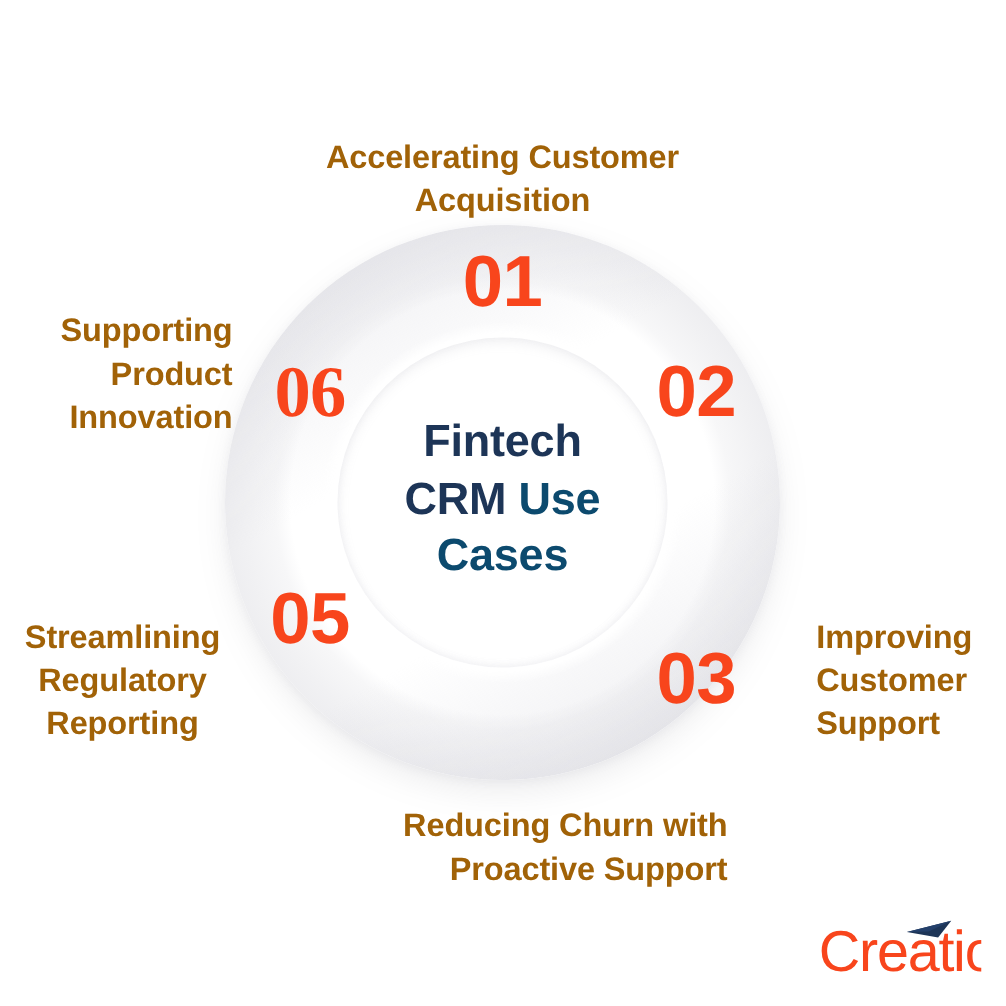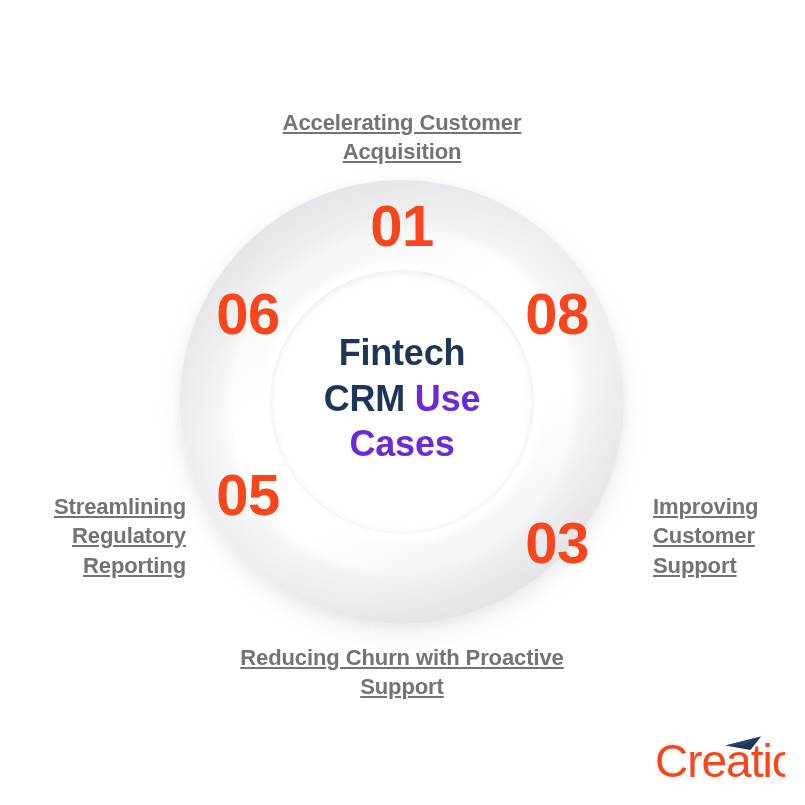--- a/index.html
+++ b/index.html
@@ -76,55 +76,54 @@
     left: 270px;
     top: 330px;
     width: 264px;
     text-align: center;
     font-size: 36px;
     font-weight: 700;
     line-height: 1.27;
     letter-spacing: -0.2px;
     color: #1d3557;
   }
-  .center-title .accent { color: #6d28d9; }
+  .center-title .accent { color: #0c4a6e; }
 
   
   .num {
     position: absolute;
     font-size: 58px;
     font-weight: 800;
     letter-spacing: -0.5px;
     color: #f8451c;
     line-height: 1;
     width: 120px;
     text-align: center;
   }
   .num-01 { left: 342px; top: 197px; }
   .num-02 { left: 497px; top: 285px; }
   .num-03 { left: 497px; top: 466px; margin-top: 48px; }
   .num-04 { left: 342px; top: 553px; }
   .num-05 { left: 188px; top: 466px; }
-  .num-06 { left: 188px; top: 285px; }
+  .num-06 { left: 188px; top: 285px; font-family: Liberation Serif, serif; }
 
   
   .label {
     position: absolute;
-    font-size: 22px;
+    font-size: 26px;
     font-weight: 600;
     line-height: 1.33;
-    color: #737373;
+    color: #a16207;
     letter-spacing: -0.1px;
-    text-decoration: underline;
   }
   .label-01 { left: 222px; top: 108px; width: 360px; text-align: center; }
   .label-02 { left: 620px; top: 234px; width: 176px; text-align: left; }
   .label-03 { left: 653px; top: 492px; width: 176px; text-align: left; }
-  .label-04 { left: 222px; top: 643px; width: 360px; text-align: center; }
-  .label-05 { left: 10px; top: 492px; width: 176px; text-align: right; }
+  .label-04 { left: 222px; top: 643px; width: 360px; text-align: right; }
+  .label-05 { left: 10px; top: 492px; width: 176px; text-align: center; }
   .label-06 { left: 10px; top: 247px; width: 176px; text-align: right; }
 
   
   .logo {
     position: absolute;
     left: 655px;
     top: 731px;
     width: 130px;
     height: 56px;
   }
@@ -141,29 +140,30 @@
     <div class="ring-hole"></div>
   </div>
 
   <div class="center-title">
     <div>Fintech</div>
     <div><span>CRM </span><span class="accent">Use</span></div>
     <div class="accent">Cases</div>
   </div>
 
   <div class="num num-01">01</div>
-  <div class="num num-02">08</div>
+  <div class="num num-02">02</div>
   <div class="num num-03">03</div>
   <div class="num num-05">05</div>
   <div class="num num-06">06</div>
 
   <div class="label label-01">Accelerating Customer Acquisition</div>
   <div class="label label-03">Improving Customer Support</div>
   <div class="label label-04">Reducing Churn with Proactive Support</div>
   <div class="label label-05">Streamlining Regulatory Reporting</div>
+  <div class="label label-06">Supporting Product Innovation</div>
 
   <div class="logo">
     <svg width="130" height="56" viewBox="0 0 130 56" xmlns="http://www.w3.org/2000/svg">
       <g>
         <path d="M70.5 14.5 L106 5.5 L95.5 19 Z" fill="#1d3557"></path>
         <path d="M70.5 14.6 L106 5.6 L88 14.2 Z" fill="#24406b"></path>
       </g>
       <text x="0" y="46" font-family="'Liberation Sans', sans-serif" font-size="46" font-weight="500" letter-spacing="-1" fill="#f8451c">Creatio</text>
     </svg>
   </div>

